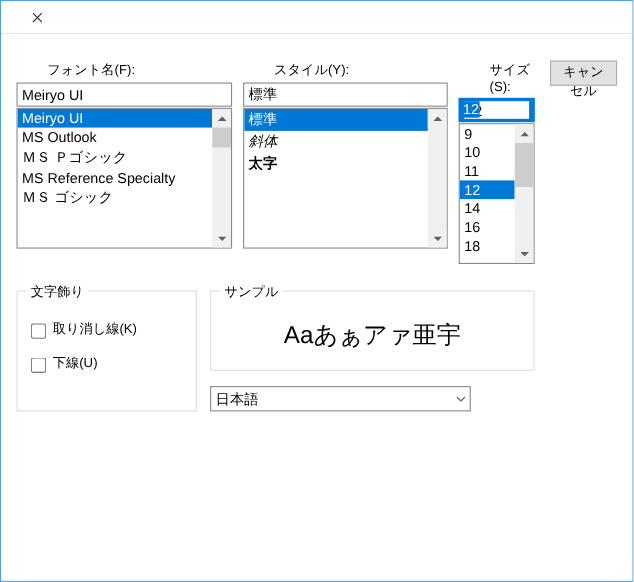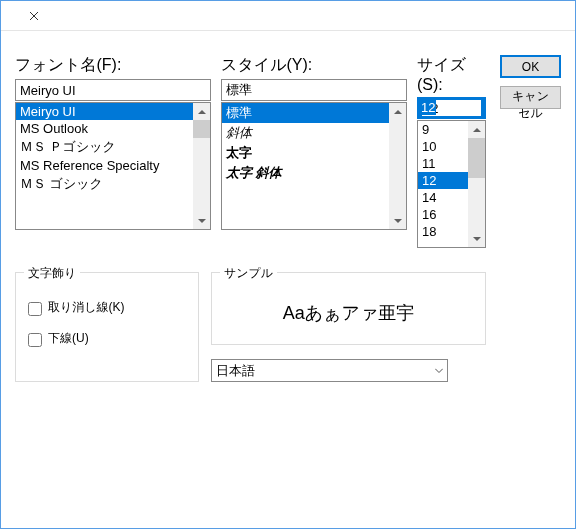--- a/index.html
+++ b/index.html
@@ -55,21 +55,21 @@
     gap: 8px;
   }
   .top-row {
     display: flex;
     gap: 10px;
   }
   .col { display: flex; flex-direction: column; }
   .col-font { flex: 0 0 196px; }
   .col-style { flex: 0 0 154px; }
   .col-size { flex: 0 0 69px; }
-  .lbl { margin-bottom: 3px; font-size: 16px; }
+  .lbl { margin-bottom: 3px; font-size: 12px; margin-left: 28px; }
   .txt-input {
     border: 1px solid #888;
     height: 22px;
     padding: 2px 4px;
     font-size: 13px;
     font-family: inherit;
     outline: none;
   }
   .txt-size {
     border: 1px solid #0078d7;
@@ -164,34 +164,34 @@
     margin-top: 6px;
   }
   .group-title {
     position: absolute;
     top: -8px;
     left: 8px;
     background: #fff;
     padding: 0 4px;
     font-size: 12px;
   }
-  .group-decor { width: 184px; height: 110px; }
+  .group-decor { width: 164px; height: 110px; }
   .group-sample { flex: 1; height: 110px; display: flex; align-items: center; justify-content: center; }
   .checkbox-row {
     display: flex;
     align-items: flex-end;
     gap: 6px;
     margin: 6px 0 14px 0;
     font-size: 12px;
   }
   .checkbox-row input[type=checkbox] {
     width: 14px; height: 14px; margin: 0;
   }
   .sample-text {
-    font-size: 18px;
+    font-size: 22px;
   }
   .charset-block {
     margin-left: 196px;
     margin-top: 6px;
   }
   .combo {
     width: 237px;
     height: 23px;
     border: 1px solid #888;
     display: flex;
@@ -256,21 +256,20 @@
         </div>
 
         <div class="col col-style">
           <span class="lbl">スタイル(Y):</span>
           <input class="txt-input" value="標準" style="">
           <div class="listbox">
             <div class="list-items">
                 <div class="list-item selected">標準</div>
                 <div class="list-item italic">斜体</div>
                 <div class="list-item bold">太字</div>
-                <div class="list-item bolditalic">太字 斜体</div>
               </div>
             <div class="scrollbar">
               <div class="scroll-btn">
                   <svg width="8" height="4" viewBox="0 0 8 4">
                     <path d="M0 4 L4 0 L8 4 Z"></path>
                   </svg>
                 </div>
               <div class="scroll-track"></div>
               <div class="scroll-btn">
                   <svg width="8" height="4" viewBox="0 0 8 4">
@@ -344,19 +343,18 @@
                 </svg>
             </div>
           </div>
         </div>
 
       </div>
 
     </div>
 
     <div class="btn-col">
-      <button class="button default">OK</button>
       <button class="button">キャンセル</button>
     </div>
 
   </div>
 
 </div>
 
 </body></html>

